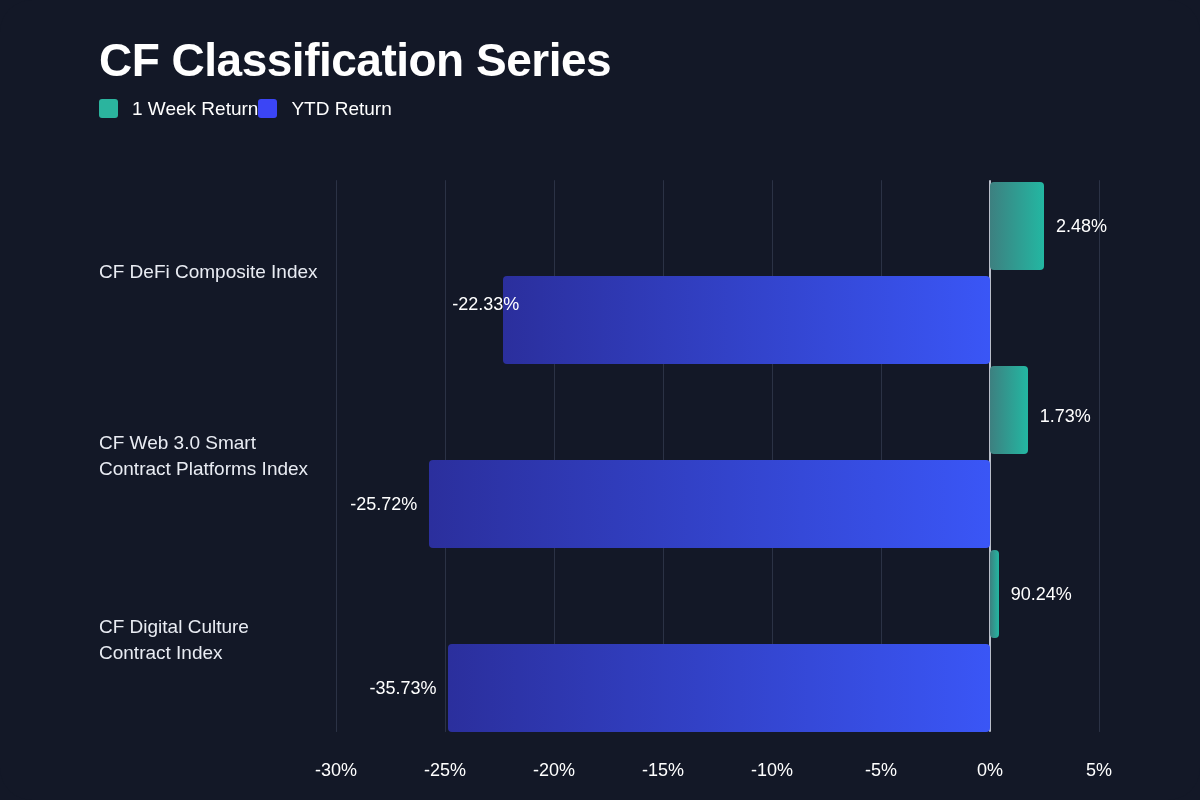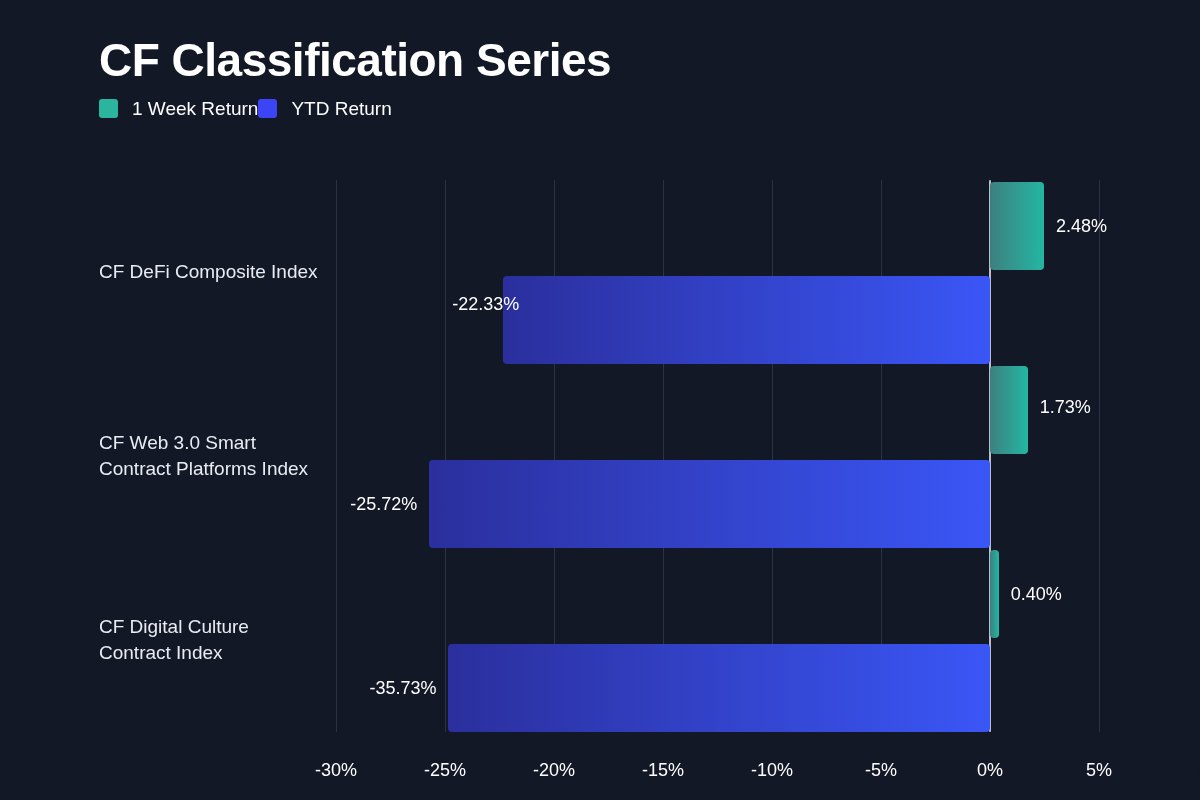--- a/index.html
+++ b/index.html
@@ -101,25 +101,25 @@
       <div class="gridline" style="left: 327px;"></div>
       <div class="gridline" style="left: 436px;"></div>
       <div class="gridline" style="left: 545px;"></div>
       <div class="zeroline" style="left: 653px;"></div>
       <div class="gridline" style="left: 763px;"></div>
       <div class="bar teal" style="left: 654px; top: 2px; width: 54.064px; height: 88px;"></div>
       <div class="bar-value right" style="left: 720.064px; top: 46px;">2.48%</div>
       <div class="bar blue" style="left: 167.206px; top: 96px; width: 486.794px; height: 88px;"></div>
       <div class="bar-value left" style="left: 155.206px; top: 124px; margin-left: 28px;">-22.33%</div>
       <div class="bar teal" style="left: 654px; top: 186px; width: 37.714px; height: 88px;"></div>
-      <div class="bar-value right" style="left: 703.714px; top: 227px;">1.73%</div>
+      <div class="bar-value right" style="left: 703.714px; top: 236px;">1.73%</div>
       <div class="bar blue" style="left: 93.304px; top: 280px; width: 560.696px; height: 88px;"></div>
       <div class="bar-value left" style="left: 81.304px; top: 324px;">-25.72%</div>
       <div class="bar teal" style="left: 654px; top: 370px; width: 8.72px; height: 88px;"></div>
-      <div class="bar-value right" style="left: 674.72px; top: 414px;">0.40%</div>
+      <div class="bar-value right" style="left: 674.72px; top: 414px;">90.24%</div>
       <div class="bar blue" style="left: 112.488px; top: 464px; width: 541.512px; height: 88px;"></div>
       <div class="bar-value left" style="left: 100.488px; top: 508px;">-35.73%</div>
     </div>
 
   <div class="xaxis" id="xaxis">
       <div class="tick" style="left: 0px;">-30%</div>
       <div class="tick" style="left: 109px;">-25%</div>
       <div class="tick" style="left: 218px;">-20%</div>
       <div class="tick" style="left: 327px;">-15%</div>
       <div class="tick" style="left: 436px;">-10%</div>

